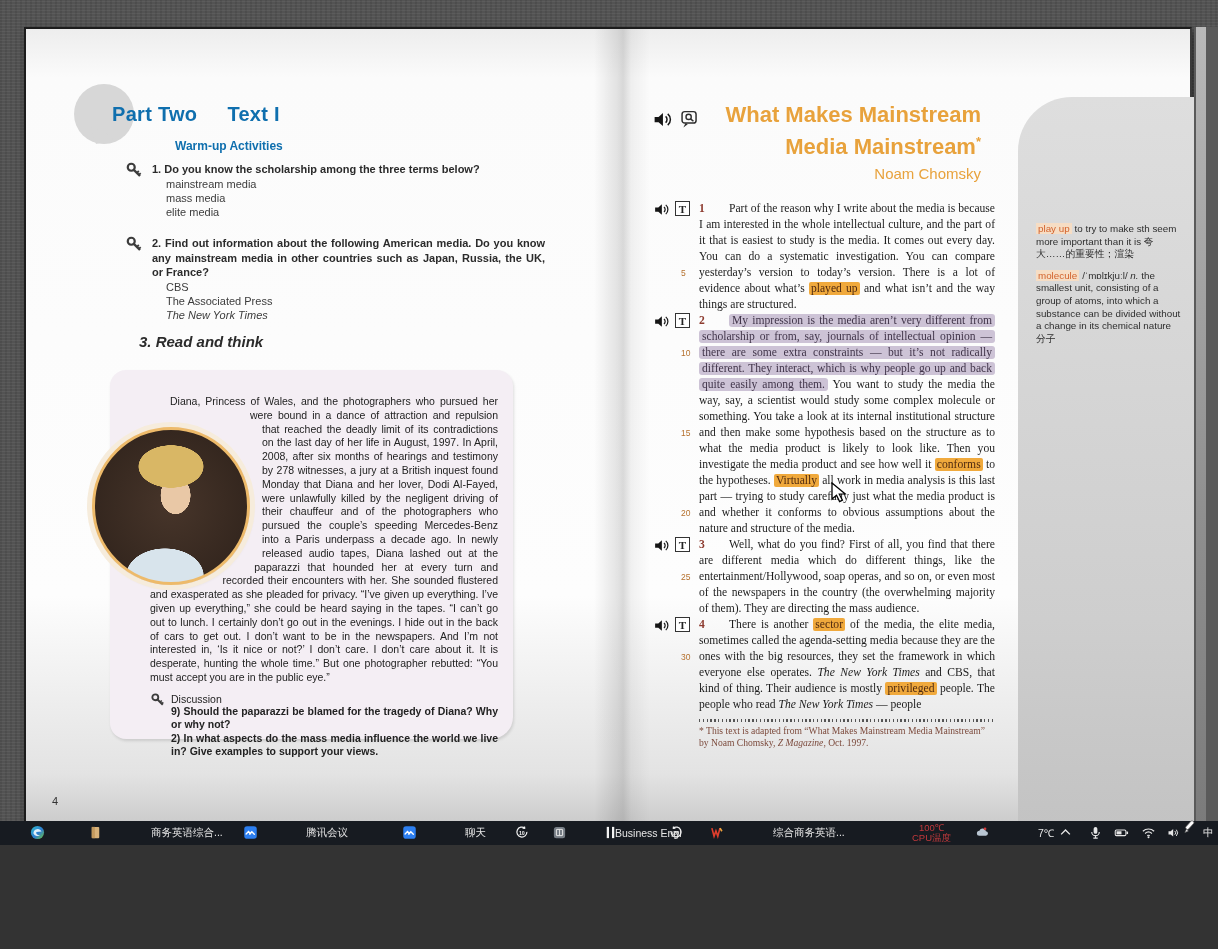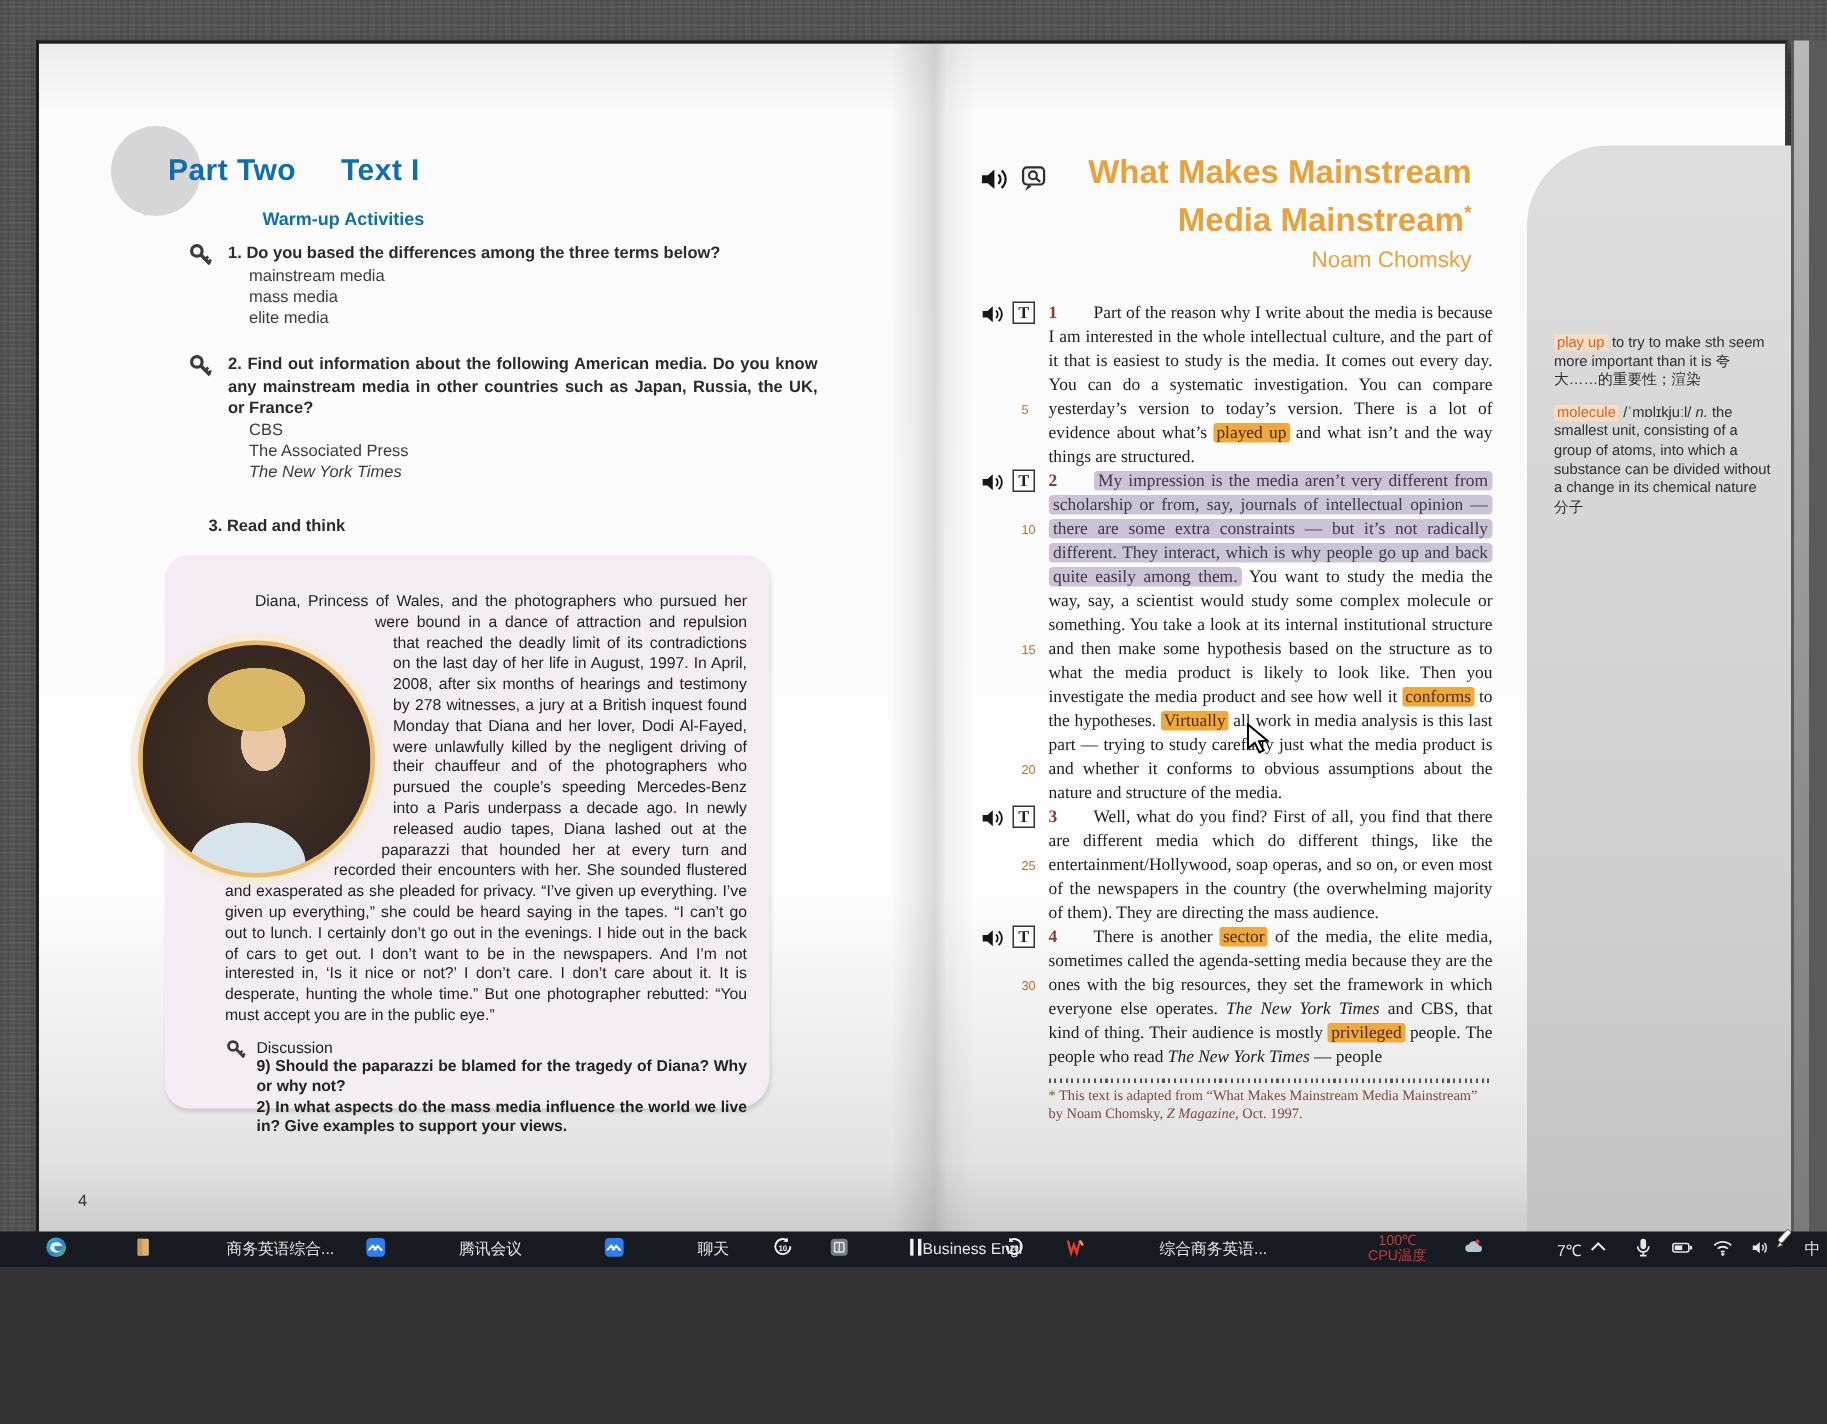--- a/index.html
+++ b/index.html
@@ -23,21 +23,21 @@
   .bubble:after{content:"";position:absolute;left:8px;top:46px;width:0;height:0;
     border:14px solid transparent;border-top-color:#d7d7d7;transform:rotate(28deg);}
   .part-title{position:absolute;left:86px;top:74px;font-size:20px;font-weight:bold;color:#0f6fae;letter-spacing:.3px;}
   .part-title .t2{margin-left:30px;}
   .warmup-h{position:absolute;left:109px;top:110px;font-size:12px;font-weight:bold;color:#0f6fae;margin-left:40px;}
   .act{position:absolute;display:flex;}
   .key-ic{width:20px;height:20px;flex:0 0 20px;margin-right:7px;margin-top:-1px;}
   .act-q{font-size:11px;font-weight:bold;color:#2b2b2b;line-height:14.5px;}
   .act-sub{font-size:11px;color:#3c3c3c;line-height:14px;}
   .italic{font-style:italic;}
-  .act3{position:absolute;left:113px;top:316px;font-size:11px;font-weight:bold;color:#2b2b2b;}
+  .act3{position:absolute;left:113px;top:304px;font-size:15px;font-weight:bold;color:#2b2b2b;font-style:italic;}
   .dbox{position:absolute;left:84px;top:341px;width:403px;height:369px;background:#f4eef4;
     border-radius:16px 16px 22px 16px;box-shadow:1px 2px 3px rgba(0,0,0,.12);padding:25px 15px 10px 40px;}
   .dbox p{margin:0;font-size:10.5px;line-height:13.8px;text-align:justify;color:#222;text-indent:20px;}
   .diana{float:left;width:158px;height:158px;margin:32px 12px 6px -58px;border-radius:50%;
     border:3px solid #edba6a;box-shadow:0 0 0 5px #f6ecdc,1px 2px 4px rgba(0,0,0,.25);
     shape-outside:circle(52%);
     background:
       radial-gradient(ellipse 52px 34px at 50% 24%, #d9b765 0 62%, transparent 63%),
       radial-gradient(ellipse 24px 30px at 53% 43%, #e9c8a6 0 62%, transparent 63%),
       radial-gradient(ellipse 62px 44px at 46% 96%, #d8e4ec 0 62%, transparent 63%),
@@ -110,21 +110,21 @@
     </div>
     <div class="warmup-h">Warm-up Activities</div>
 
     <div class="act" style="left:99px;top:133px;width:405px;">
       <span class="key-ic"><svg viewBox="0 0 24 24">
             <circle cx="7.5" cy="7.5" r="4.2" fill="none" stroke="#3c3c3c" stroke-width="2.6"></circle>
             <path d="M10.6 10.6 L18 18" stroke="#3c3c3c" stroke-width="2.8"></path>
             <path d="M14.2 14.2 l2.4-2.2 M16.6 16.6 l2.2-2" stroke="#3c3c3c" stroke-width="2.2"></path>
           </svg></span>
       <div>
-        <div class="act-q"><span>1.</span> <span>Do you based the differences among the three terms below?</span></div>
+        <div class="act-q"><span>1.</span> <span>Do you know the scholarship among the three terms below?</span></div>
         <div class="act-sub" style="margin-left:14px;">mainstream media</div>
         <div class="act-sub" style="margin-left:14px;">mass media</div>
         <div class="act-sub" style="margin-left:14px;">elite media</div>
       </div>
     </div>
 
     <div class="act" style="left:99px;top:207px;width:420px;">
       <span class="key-ic"><svg viewBox="0 0 24 24">
             <circle cx="7.5" cy="7.5" r="4.2" fill="none" stroke="#3c3c3c" stroke-width="2.6"></circle>
             <path d="M10.6 10.6 L18 18" stroke="#3c3c3c" stroke-width="2.8"></path>

